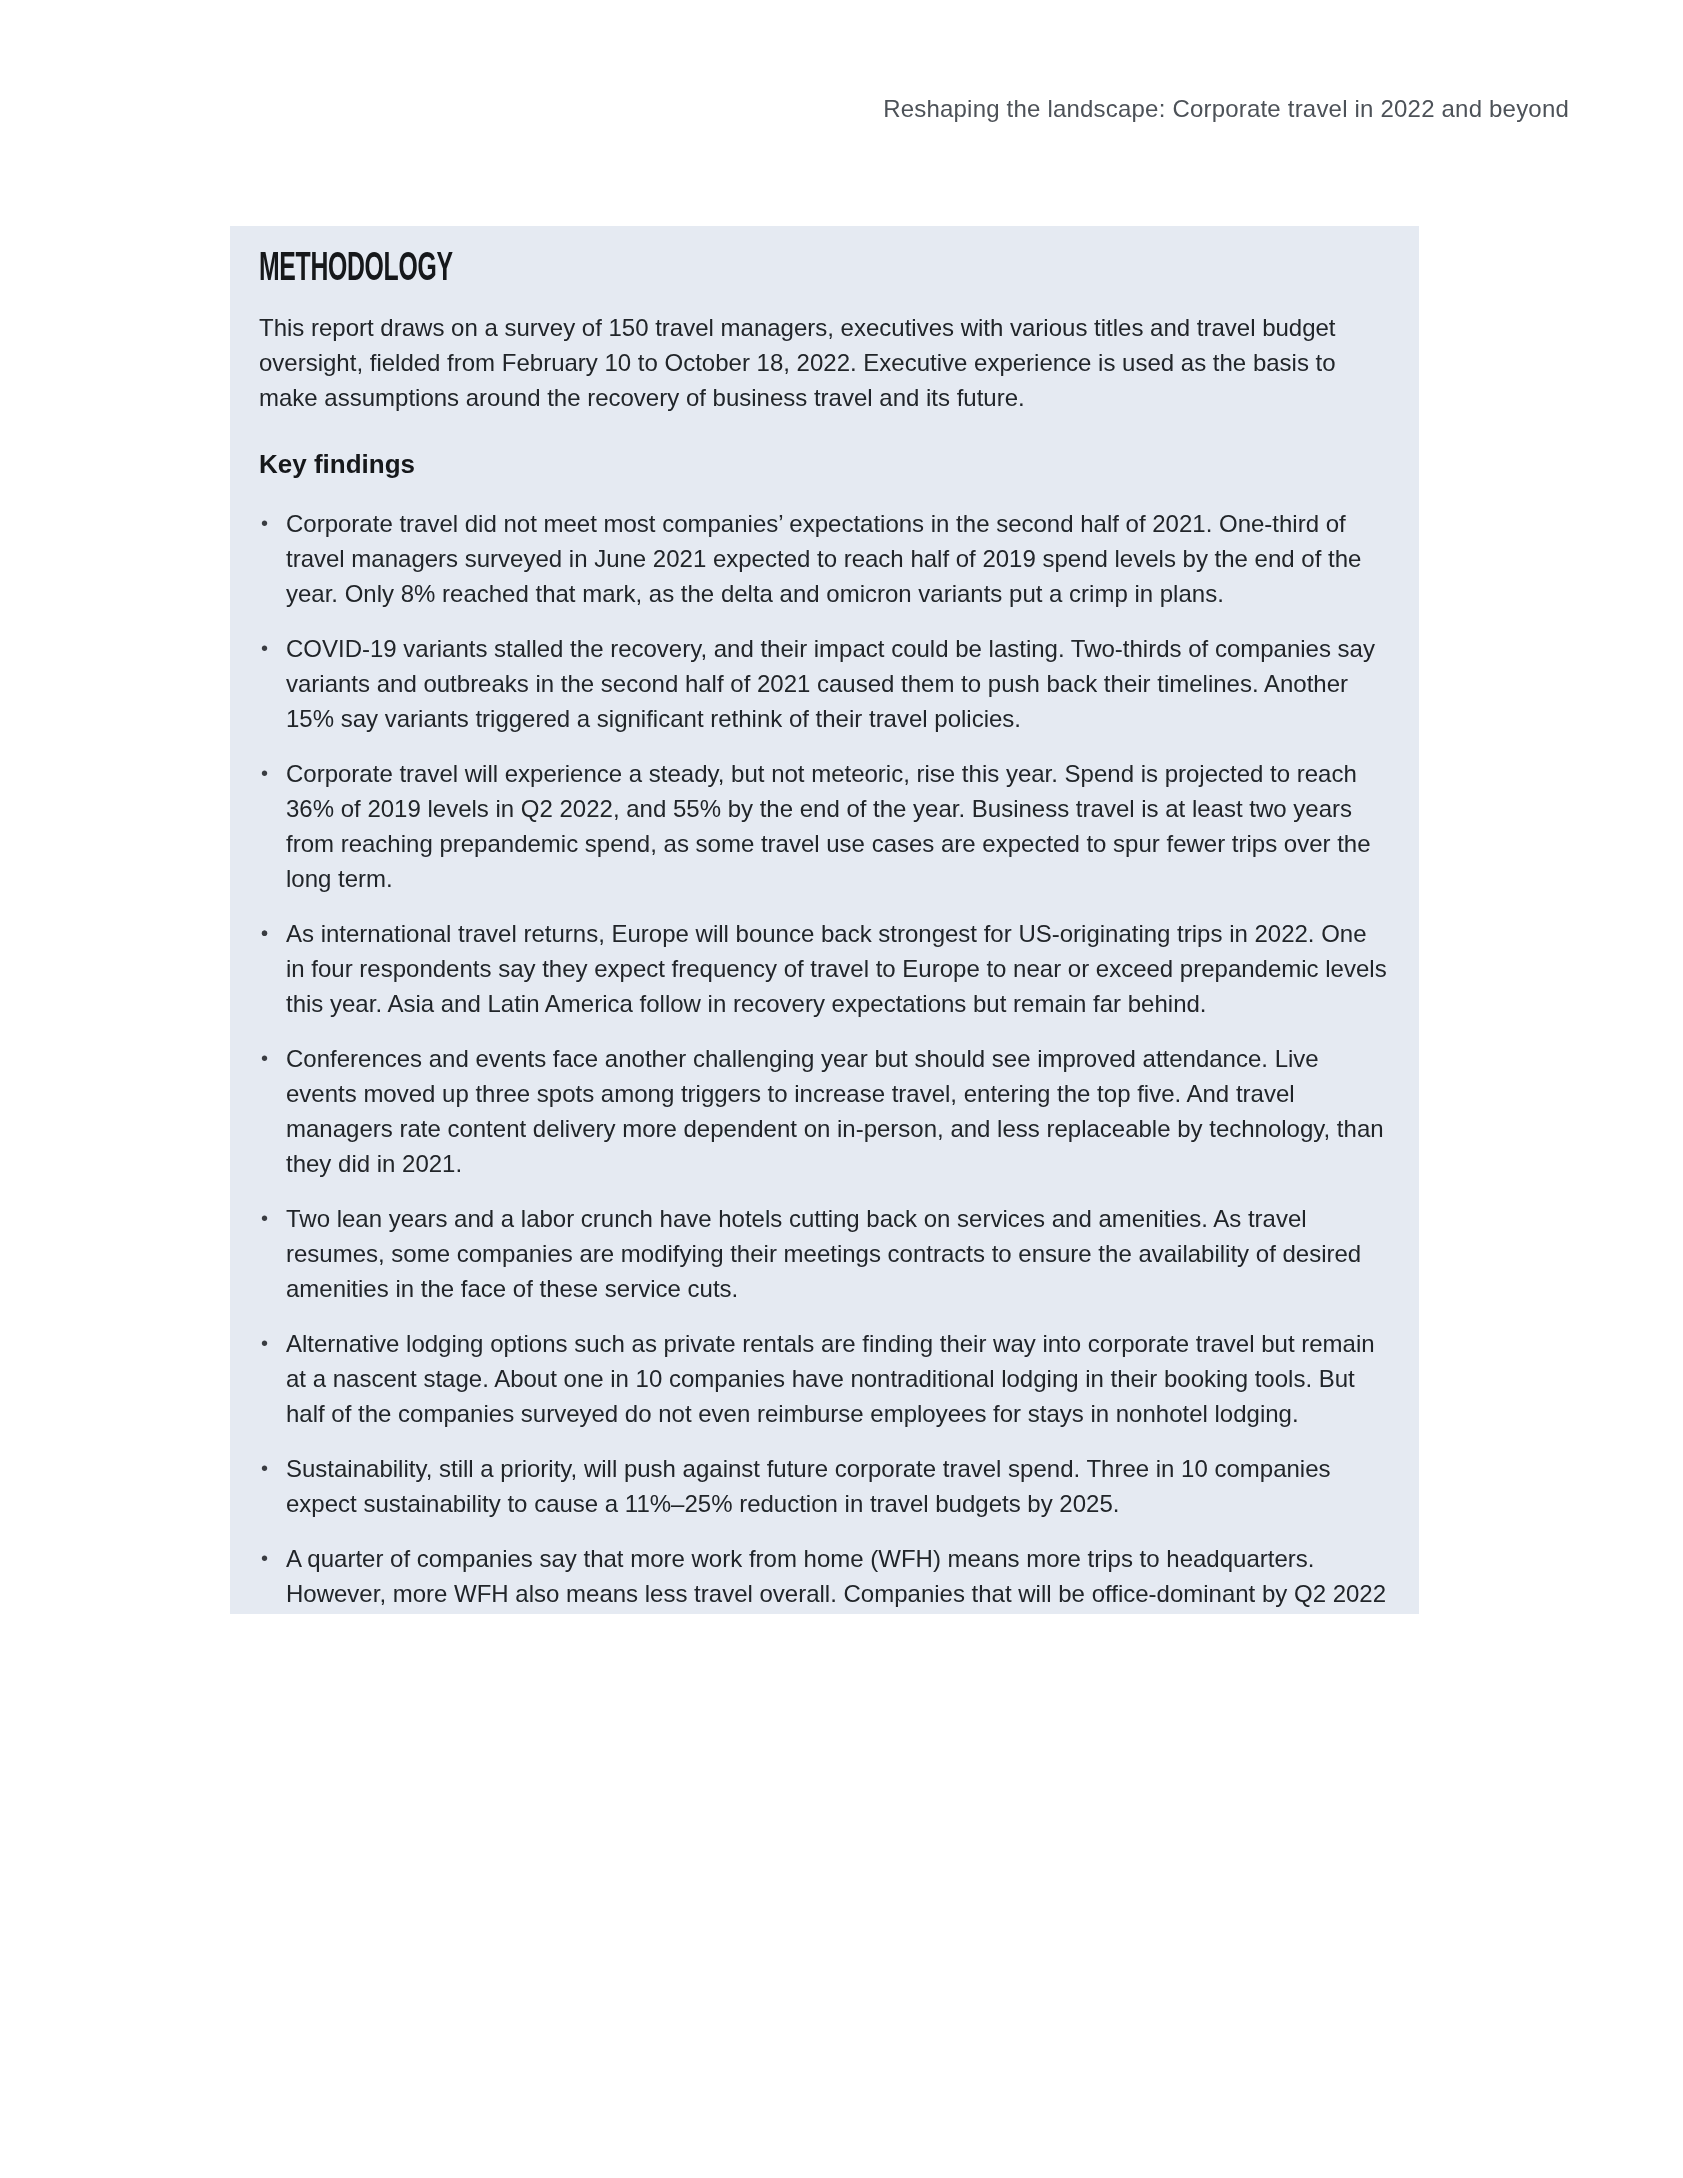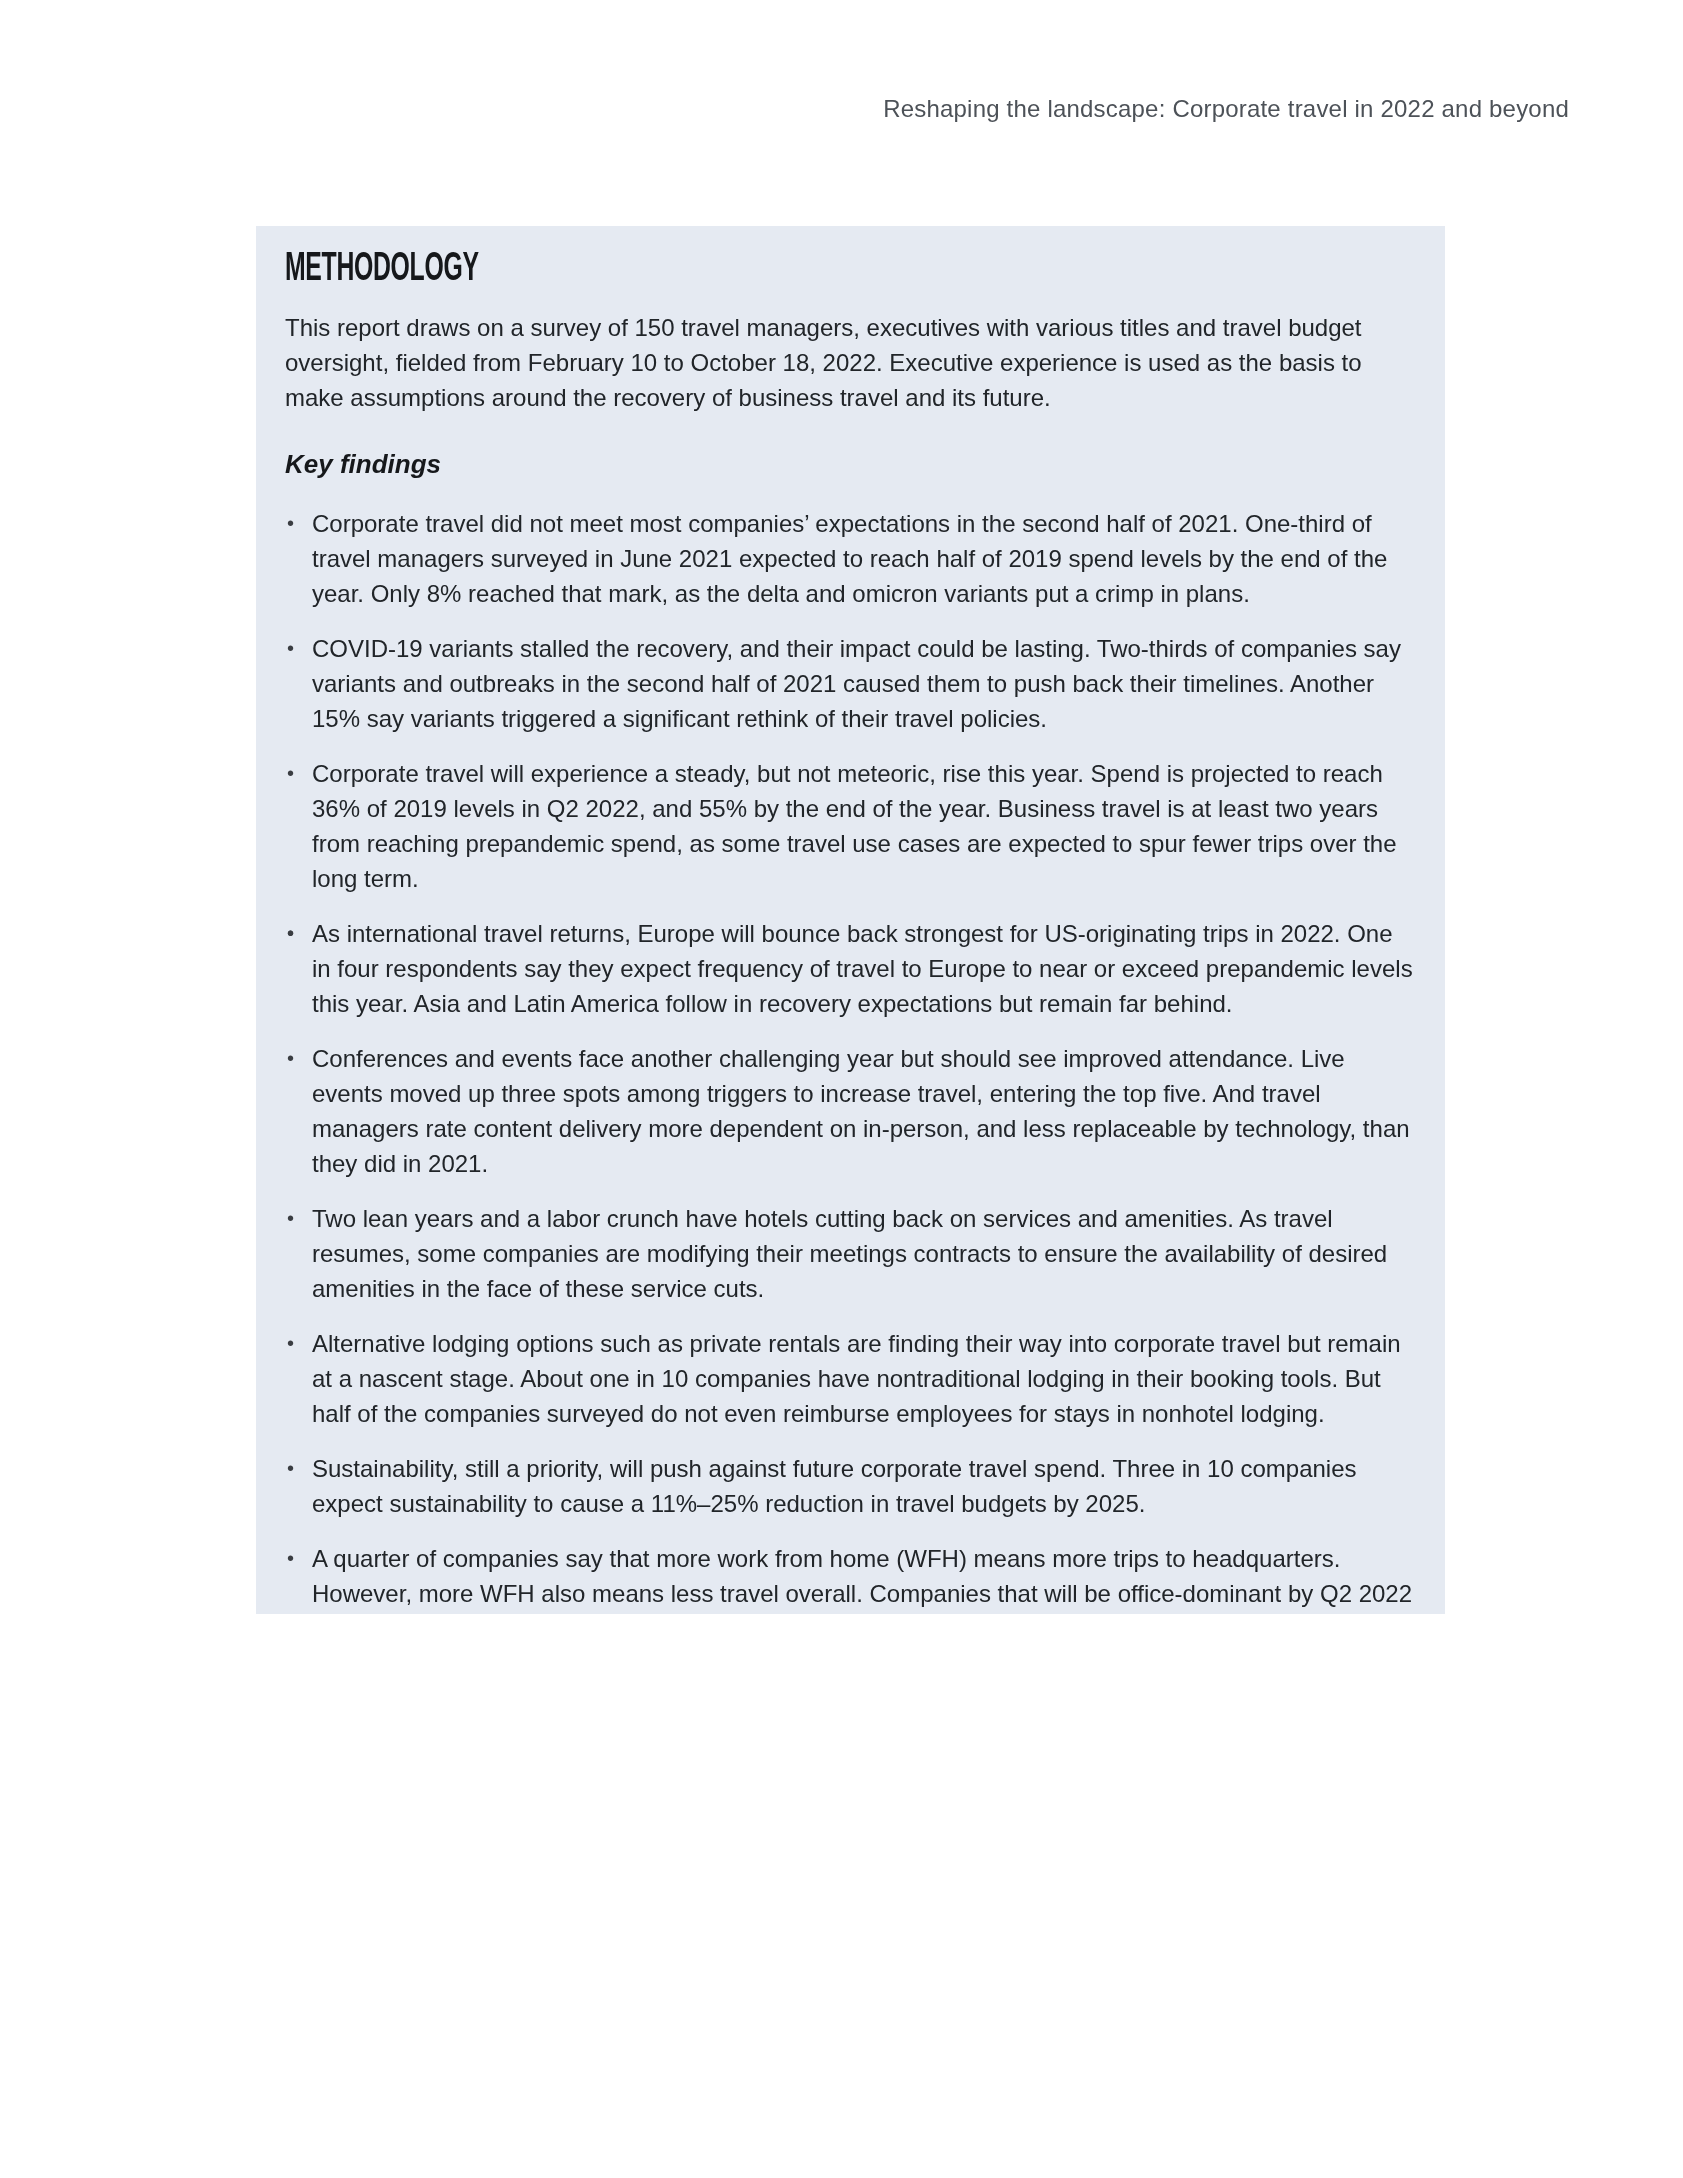--- a/index.html
+++ b/index.html
@@ -16,21 +16,21 @@
   .running-head {
     position: absolute;
     top: 95px;
     right: 114px;
     font-size: 24px;
     color: #4d5258;
     letter-spacing: 0.2px;
   }
   .methodology-box {
     position: absolute;
-    left: 256px;
+    left: 230px;
     top: 226px;
     width: 1189px;
     height: 1636px;
     background: #e5eaf2;
     padding: 16px 16px 20px 29px;
     overflow: hidden;
   }
   .methodology-title {
     display: inline-block;
     font-size: 40px;
@@ -46,21 +46,20 @@
     margin-top: 20px;
     font-size: 24px;
     line-height: 35px;
     color: #212529;
     max-width: 1129px;
   }
   .key-findings {
     margin-top: 34px;
     font-size: 26px;
     font-weight: bold;
-    font-style: italic;
     color: #16181b;
   }
   ul.findings {
     margin-top: 26px;
     list-style: none;
   }
   ul.findings li {
     position: relative;
     padding-left: 27px;
     margin-bottom: 20px;

